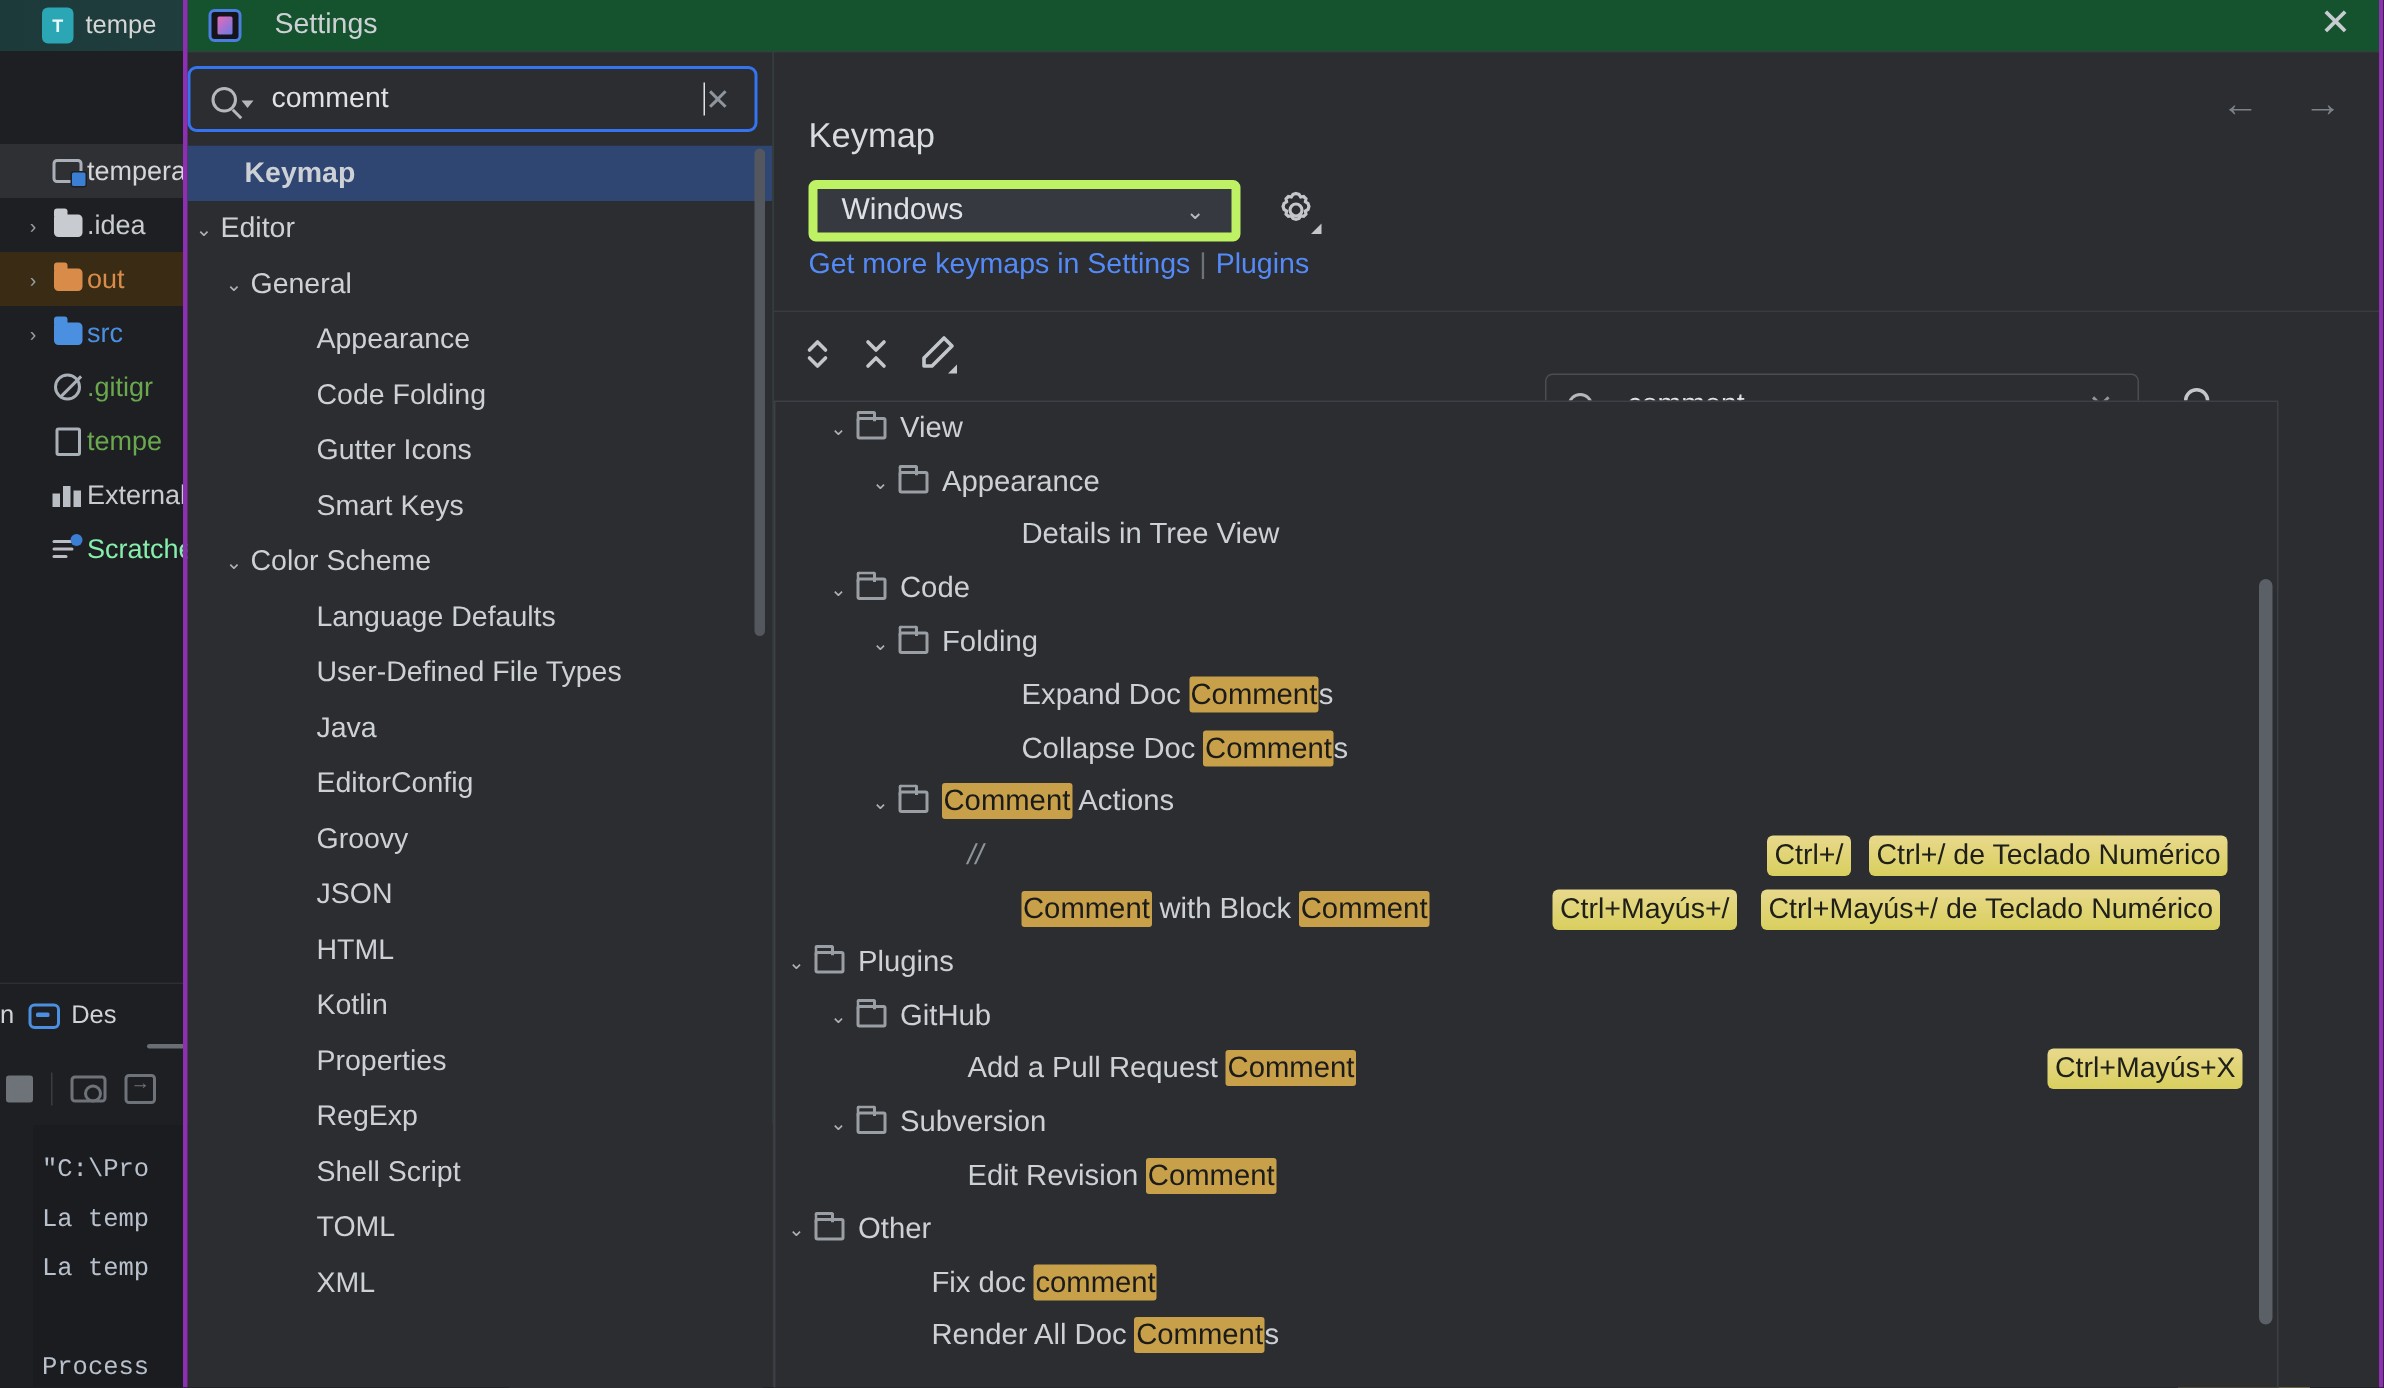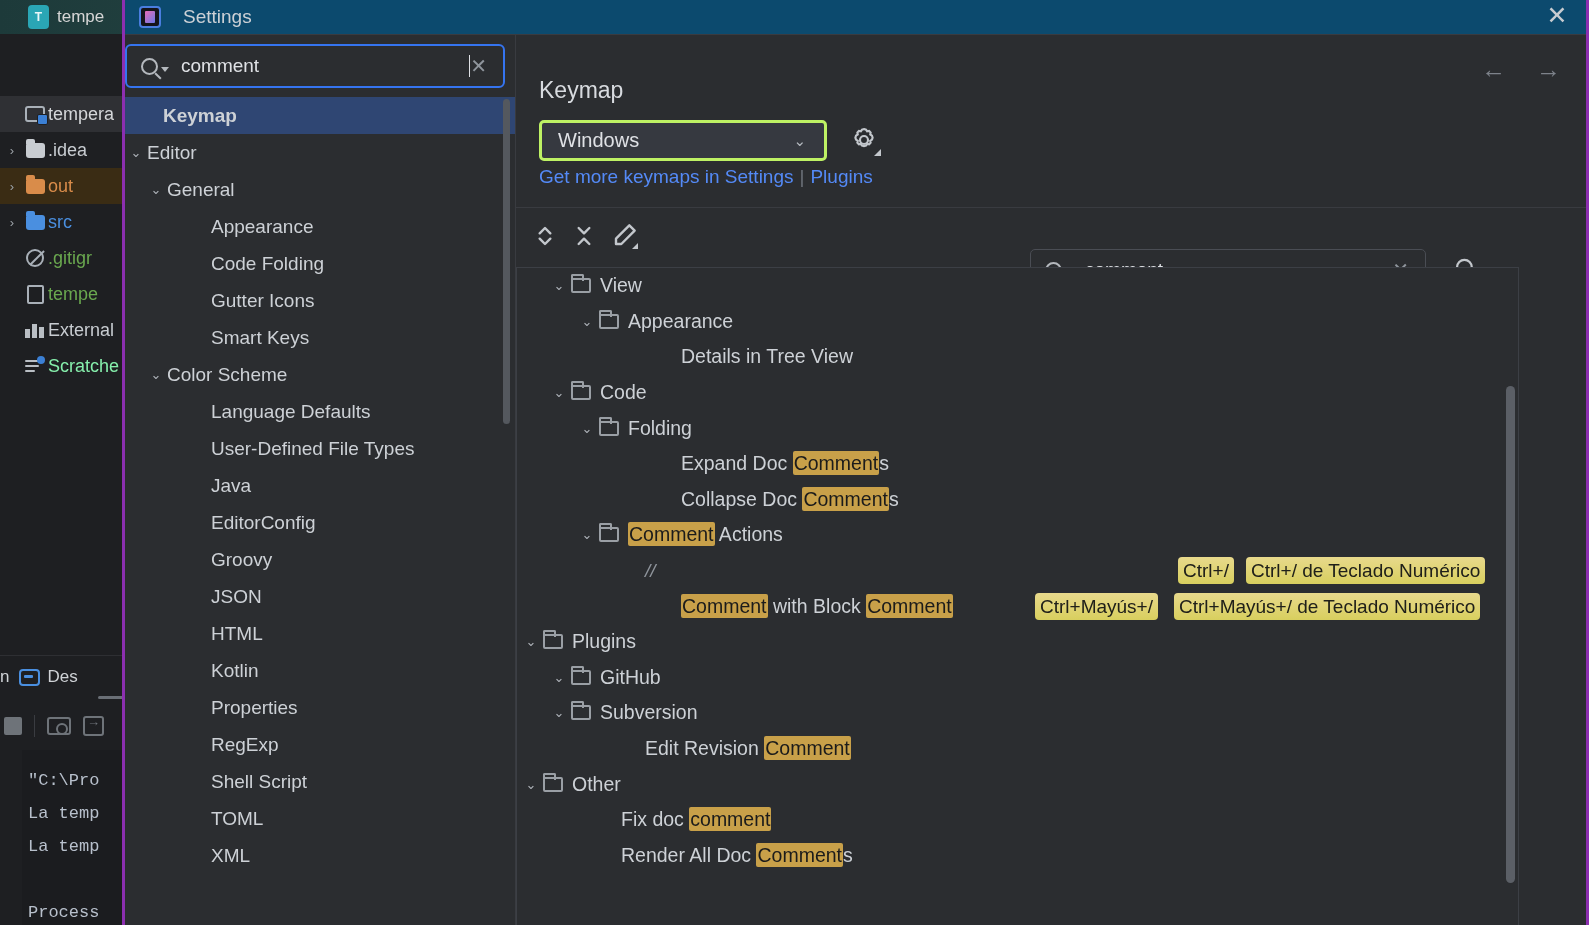--- a/index.html
+++ b/index.html
@@ -33,21 +33,21 @@
   .ide-proj-header {
     position: absolute; left: 0; top: 38px; width: 124px; height: 48px;
     display: flex; align-items: center; color: #cfd2d6; font-size: 19px;
     padding-left: 0px; white-space: nowrap;
   }
   .ide-proj-header .chev { margin-left: 8px; color: #9aa0a6; font-size: 15px; }
 
   .ide-tree { position: absolute; left: 0; top: 96px; width: 124px; }
   .ide-row {
     position: relative; height: 36px; display: flex; align-items: center;
-    white-space: nowrap; font-size: 18px; color: #d4d6d9; padding-left: 2px;
+    white-space: nowrap; font-size: 18px; color: #d4d6d9; padding-left: 12px;
   }
   .ide-row.sel { background: #2f3034; }
   .ide-row.amber { background: #3a2c14; }
   .ide-row .arrow { width: 20px; color: #9aa0a6; font-size: 13px; text-align: center; flex: none;}
   .ide-row .ic { width: 26px; flex: none; display: inline-flex; align-items: center; justify-content: center;}
   .folder-ic { width: 19px; height: 15px; border-radius: 2px 3px 3px 3px; position: relative; }
   .folder-ic::before { content:""; position:absolute; left:0; top:-4px; width:9px; height:5px; border-radius:2px 2px 0 0; background: inherit; }
   .mod-ic { width:20px;height:16px;border:2px solid #a9b0b8;border-radius:3px;position:relative;}
   .mod-ic::after{content:"";position:absolute;right:-5px;bottom:-5px;width:9px;height:9px;background:#3b7fd4;border:1px solid #1e1f22;border-radius:2px;}
   .file-ic { width:17px;height:19px;border:2px solid #a9b0b8;border-radius:2px;}
@@ -77,21 +77,21 @@
 
   .ide-console{position:absolute;left:0;top:750px;width:124px;height:175px;background:#1b1c1f;overflow:hidden;}
   .ide-console .gut{position:absolute;left:0;top:0;width:22px;height:100%;background:#1e1f22;}
   .ide-console pre{margin:0;padding:14px 0 0 28px;color:#b8c0cc;font-family:"Liberation Mono", monospace;font-size:17px;line-height:33px;white-space:pre;}
 
   
   .purple-left{position:absolute;left:122px;top:0;width:3px;height:925px;background:#8c2fb0;z-index:40;}
   .purple-right{position:absolute;right:0;top:0;width:3px;height:925px;background:#8c2fb0;z-index:40;}
 
   
-  .dlg { position:absolute; left:125px; top:0; width:1462px; height:749px; background:#0c4a6e; z-index:20;}
+  .dlg { position:absolute; left:125px; top:0; width:1462px; height:749px; background:#14532d; z-index:20;}
   .dlg-title { position:absolute; left:0; top:0; width:100%; height:34px; display:flex; align-items:center; }
   .dlg-title .appicon{ width:22px;height:22px;margin-left:14px;border:2px solid #4a7ee0;border-radius:4px;background:#15141a;position:relative;display:inline-flex;align-items:center;justify-content:center;}
   .dlg-title .appicon::after{content:"";width:10px;height:12px;background:linear-gradient(135deg,#e86ab5,#6a7ae8);border-radius:1px;}
   .dlg-title .ttl{ margin-left:22px; color:#cdd1d6; font-size:19px; }
   .dlg-close{position:absolute;right:16px;top:2px;width:28px;height:28px;color:#c8ccd1;font-size:25px;line-height:26px;text-align:center;cursor:default;}
   .dlg-headsep{position:absolute;left:0;top:34px;width:100%;height:1px;background:#393b40;}
 
   
   .dlg-left{position:absolute;left:0;top:35px;width:390px;height:890px;background:#2b2d30;}
   .searchbox{position:absolute;left:0px;top:9px;width:380px;height:44px;border:2px solid #3574f0;border-radius:6px;background:#2b2d30;display:flex;align-items:center;}
@@ -108,21 +108,21 @@
   .strow .sarrow{width:22px;flex:none;color:#aeb3b9;font-size:13px;text-align:center;}
   .sb-track{position:absolute;left:378px;top:0;width:7px;height:858px;}
   .sb-thumb{position:absolute;left:378px;top:2px;width:7px;height:325px;background:#54585e;border-radius:4px;}
 
   .dlg-vsep{position:absolute;left:390px;top:35px;width:1px;height:890px;background:#393b40;}
 
   
   .dlg-right{position:absolute;left:391px;top:35px;width:1071px;height:890px;background:#2b2d30;}
   .nav-arrows{position:absolute;right:26px;top:20px;display:flex;gap:30px;color:#7d828a;font-size:25px;}
   .pane-title{position:absolute;left:23px;top:42px;color:#d8dbdf;font-size:23px;}
-  .km-select{position:absolute;left:23px;top:85px;width:288px;height:41px;background:#363940;border:3px solid #bef264;border-radius:5px;display:flex;align-items:center;color:#dfe1e5;font-size:20px;}
+  .km-select{position:absolute;left:23px;top:85px;width:288px;height:41px;background:#363940;border:6px solid #bef264;border-radius:5px;display:flex;align-items:center;color:#dfe1e5;font-size:20px;}
   .km-select .lbl{margin-left:16px;}
   .km-select .dn{position:absolute;right:18px;color:#b6bbc1;font-size:15px;}
   .gear{position:absolute;left:333px;top:90px;width:30px;height:30px;}
   .gear svg{width:30px;height:30px;}
   .gear .tri{position:absolute;right:-2px;bottom:-1px;width:0;height:0;border-left:7px solid transparent;border-bottom:7px solid #c3c7cc;}
   .links{position:absolute;left:23px;top:131px;font-size:19px;color:#548af7;}
   .links .sep{color:#6d727a;margin:0 6px;}
   .links a{color:#548af7;text-decoration:none;}
 
   .toolsep{position:absolute;left:0px;top:172px;width:1071px;height:1px;background:#393b40;}
@@ -524,20 +524,26 @@
               <span class="kfolder-hollow"></span>
               <span>Plugins</span>
             </div>
             <div class="krow">
               <span style="flex:none;width:30px"></span>
               <span class="karrow">⌄</span>
               <span class="kfolder-hollow"></span>
               <span>GitHub</span>
             </div>
             <div class="krow">
+              <span style="flex:none;width:104px"></span>
+              <span class="karrow"></span>
+              <span>Add a Pull Request <span class="hl">Comment</span></span>
+              <span class="kbd" style="left:848px">Ctrl+Mayús+X</span>
+            </div>
+            <div class="krow">
               <span style="flex:none;width:30px"></span>
               <span class="karrow">⌄</span>
               <span class="kfolder-hollow"></span>
               <span>Subversion</span>
             </div>
             <div class="krow">
               <span style="flex:none;width:104px"></span>
               <span class="karrow"></span>
               <span>Edit Revision <span class="hl">Comment</span></span>
             </div>

